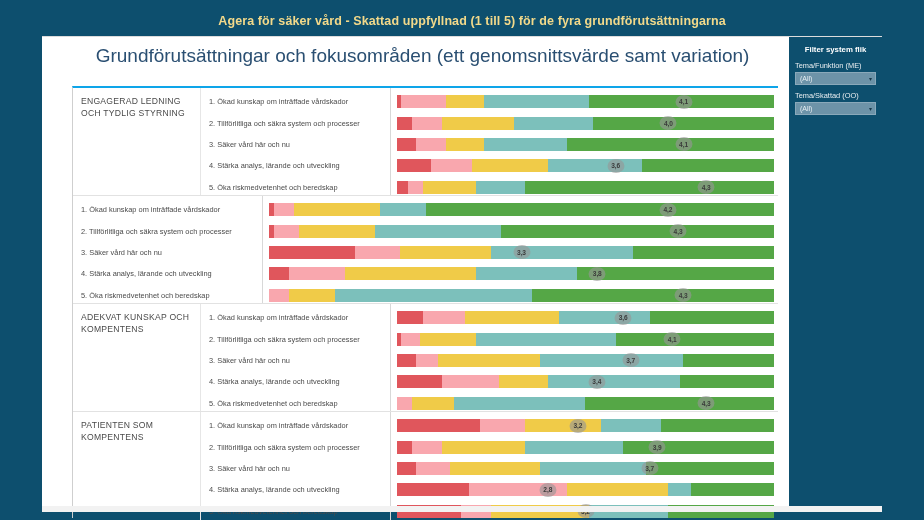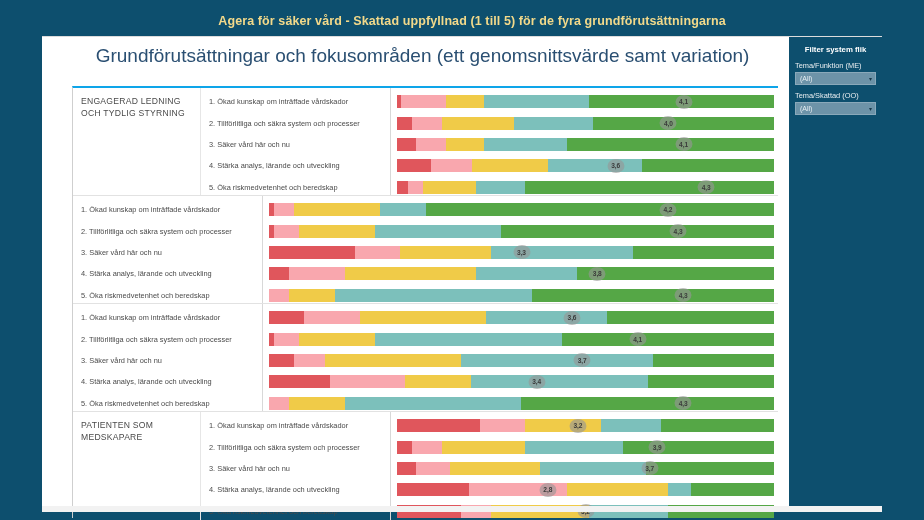--- a/index.html
+++ b/index.html
@@ -312,20 +312,23 @@
                   <div class="seg s2" style="width: 4%;"></div>
                   <div class="seg s3" style="width: 9%;"></div>
                   <div class="seg s4" style="width: 39%;"></div>
                   <div class="seg s5" style="width: 48%;"></div>
                   <div class="valbub" style="left: 82%;">4,3</div>
                 </div>
               </div>
             </div>
           </div>
           <div class="group">
+            <div class="cat-cell">
+              <div class="cat-label">ADEKVAT KUNSKAP OCH KOMPENTENS</div>
+            </div>
             <div class="rows-cell">
               <div class="row-label">1. Ökad kunskap om inträffade vårdskador</div>
               <div class="row-label">2. Tillförlitliga och säkra system och processer</div>
               <div class="row-label">3. Säker vård här och nu</div>
               <div class="row-label">4. Stärka analys, lärande och utveckling</div>
               <div class="row-label">5. Öka riskmedvetenhet och beredskap</div>
             </div>
             <div class="bars-cell">
               <div class="barrow">
                 <div class="bar">
@@ -374,21 +377,21 @@
                   <div class="seg s3" style="width: 11%;"></div>
                   <div class="seg s4" style="width: 35%;"></div>
                   <div class="seg s5" style="width: 50%;"></div>
                   <div class="valbub" style="left: 82%;">4,3</div>
                 </div>
               </div>
             </div>
           </div>
           <div class="group">
             <div class="cat-cell">
-              <div class="cat-label">PATIENTEN SOM MEDSKAPARE</div>
+              <div class="cat-label">PATIENTEN SOM KOMPENTENS</div>
             </div>
             <div class="rows-cell">
               <div class="row-label">1. Ökad kunskap om inträffade vårdskador</div>
               <div class="row-label">2. Tillförlitliga och säkra system och processer</div>
               <div class="row-label">3. Säker vård här och nu</div>
               <div class="row-label">4. Stärka analys, lärande och utveckling</div>
               <div class="row-label">5. Öka riskmedvetenhet och beredskap</div>
             </div>
             <div class="bars-cell">
               <div class="barrow">

